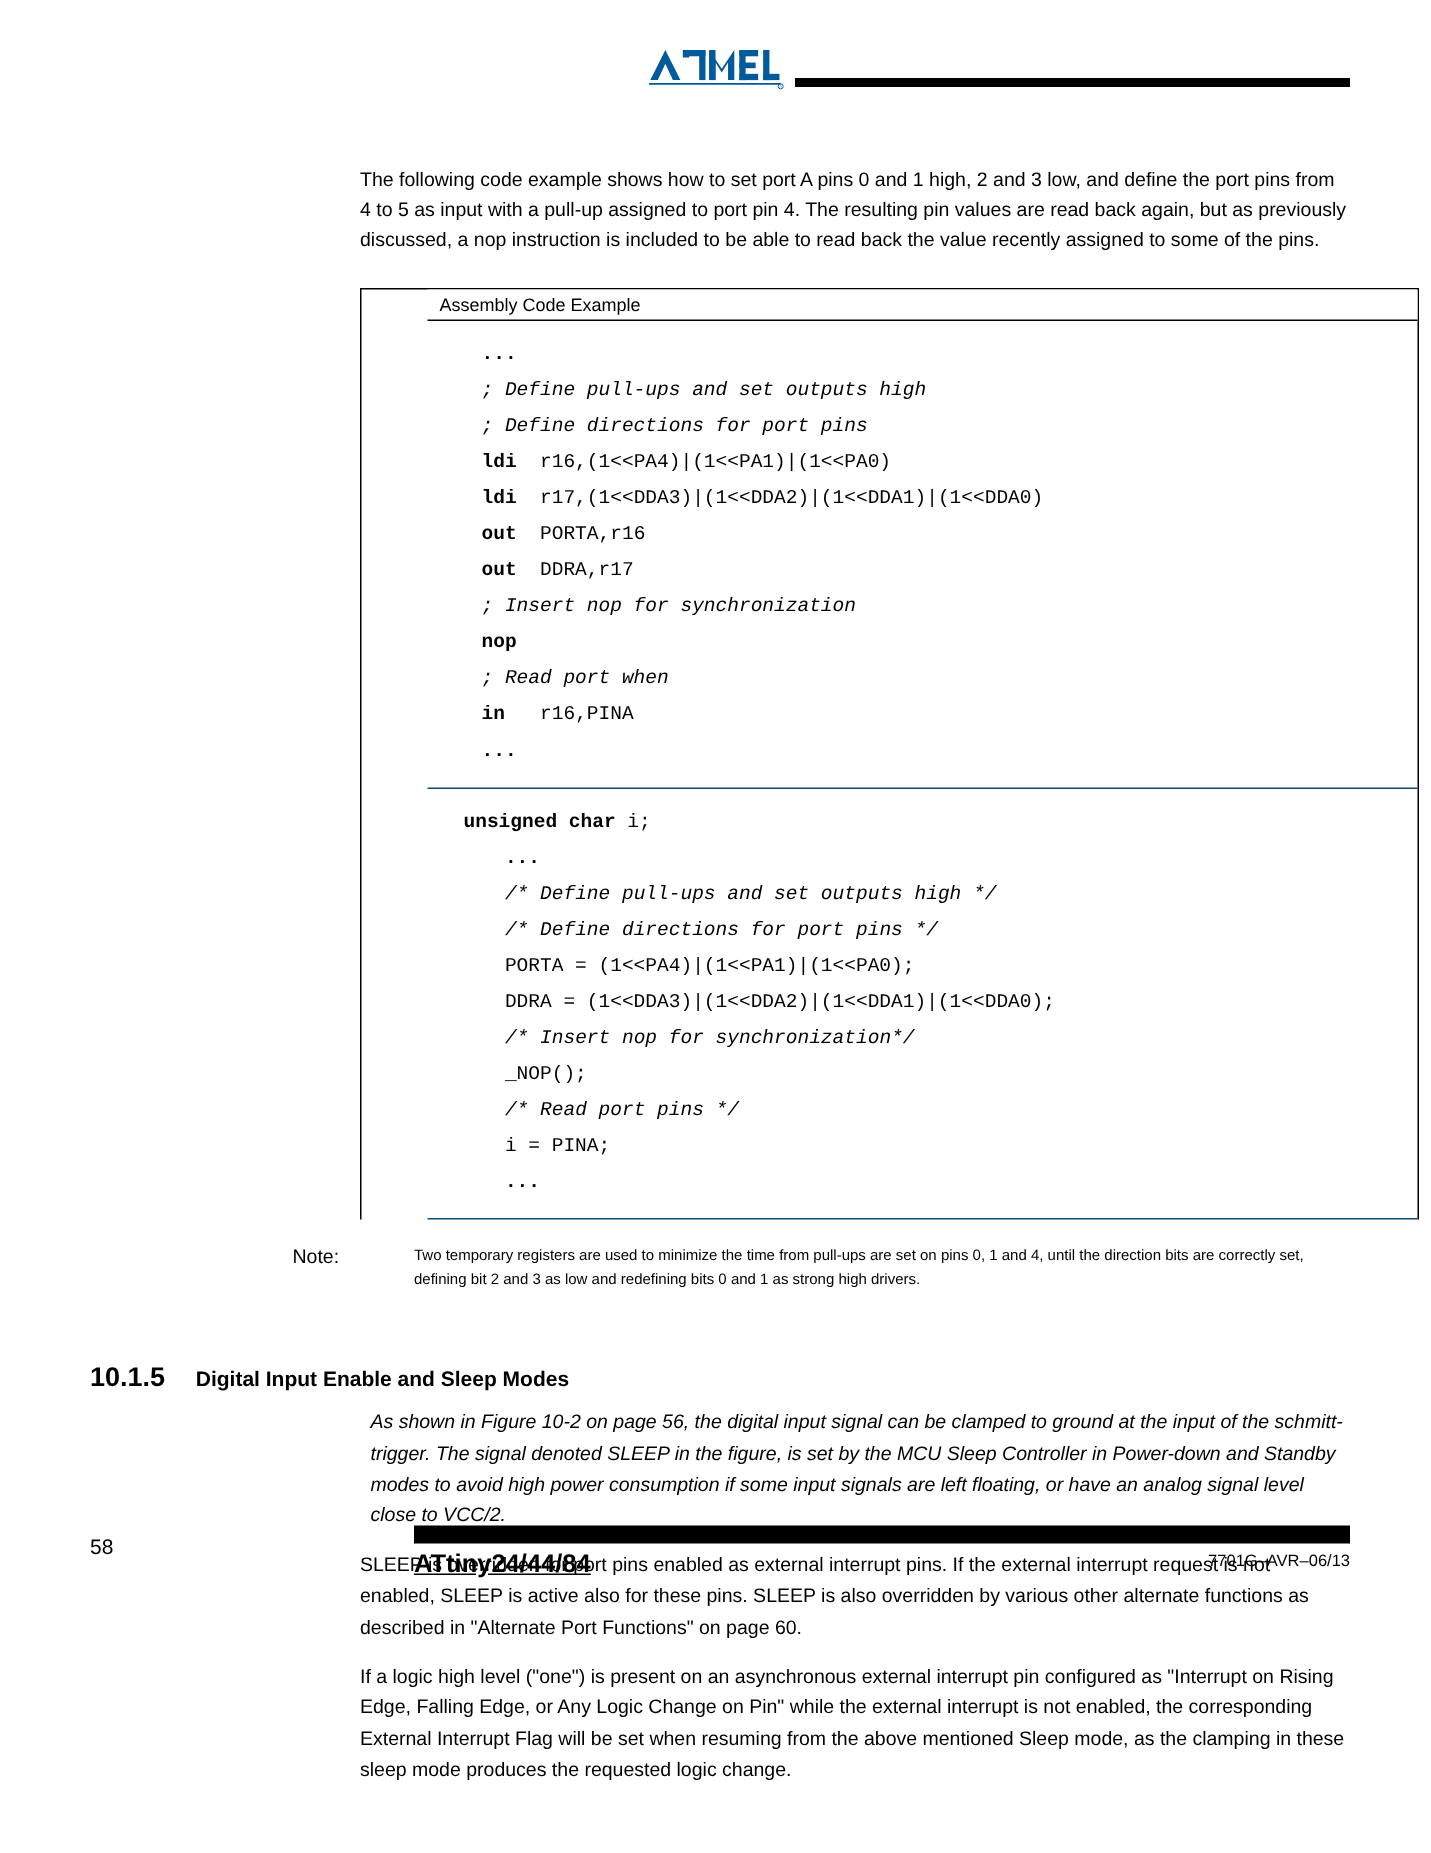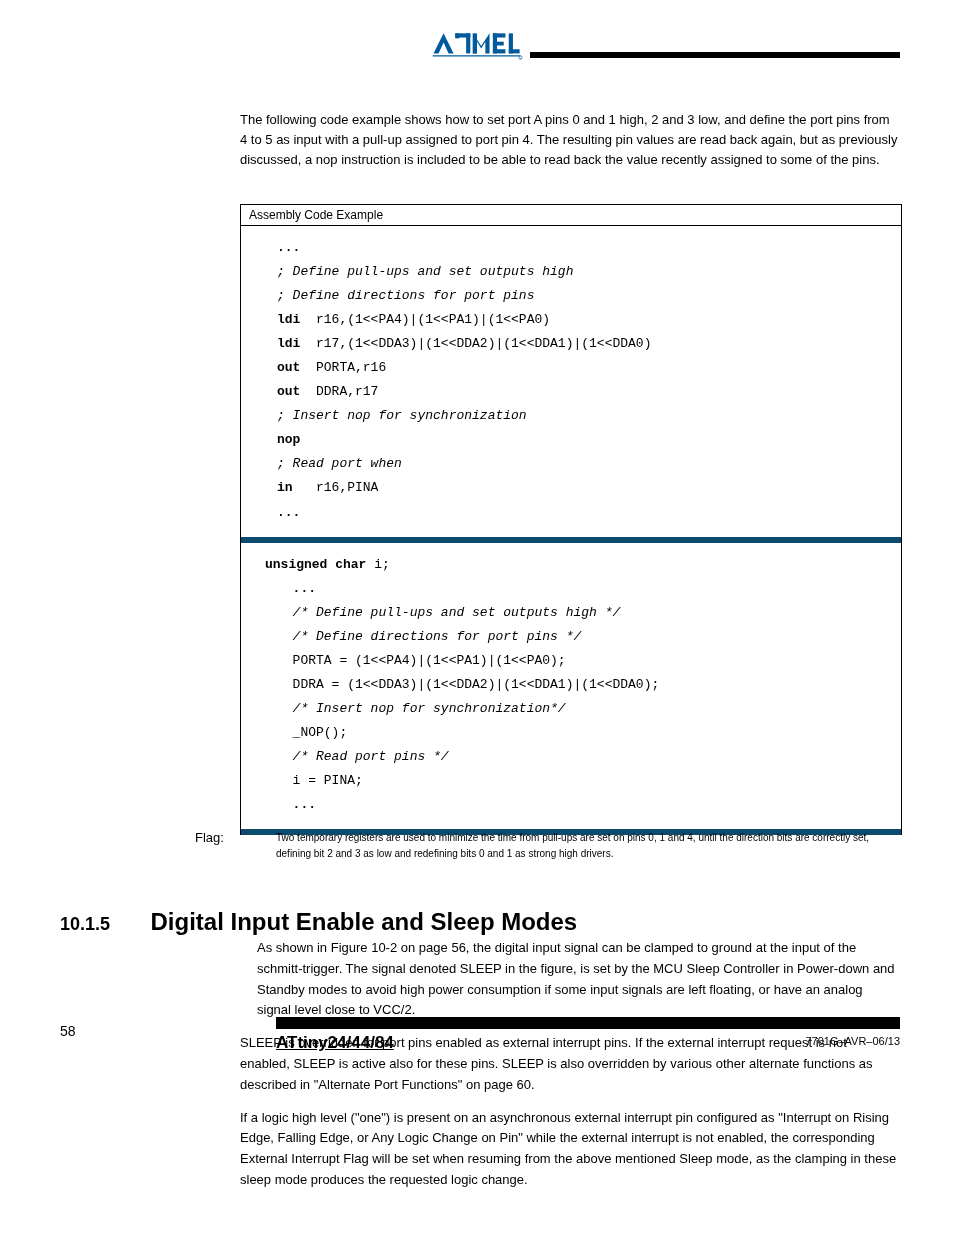--- a/index.html
+++ b/index.html
@@ -55,34 +55,35 @@
     position: absolute;
     top: 830px;
     left: 276px;
     width: 620px;
     font-size: 10px;
     line-height: 1.55;
   }
   .code-frame {
     position: absolute;
     left: 240px;
-    top: 204px;
+    top: 192px;
     width: 660px;
     border: 1px solid #000;
     border-bottom: none;
+    padding-left: 44px;
   }
   .asm-head, .c-head {
     background: #fff;
     border-bottom: 1px solid #000;
     font-size: 12px;
     padding: 3px 8px;
     font-family: Arial, sans-serif;
   }
   .asm-body, .c-body {
-    border-bottom: 6px solid #0c4a6e;
+    border-bottom: 1px solid #0c4a6e;
     padding: 10px 0 12px 0;
   }
   pre.code {
     margin: 0;
     padding: 0 10px 0 36px;
     font-family: "Courier New", Courier, monospace;
     font-size: 13px;
     line-height: 1.85;
     white-space: pre;
   }
@@ -93,23 +94,23 @@
     top: 908px;
     left: 60px;
     width: 840px;
   }
   .sec-num {
     font-size: 18px;
     font-weight: bold;
     text-align: center;
   }
   .sec-title {
-    font-size: 24px;
+    font-size: 14px;
     font-weight: bold;
-    margin-left: 36px;
+    margin-left: 16px;
   }
   .sec-body {
     position: absolute;
     top: 938px;
     left: 240px;
     width: 660px;
     font-size: 13px;
     line-height: 1.6;
   }
   .footer {
@@ -210,29 +211,29 @@
   PORTA = (1&lt;&lt;PA4)|(1&lt;&lt;PA1)|(1&lt;&lt;PA0);
   DDRA = (1&lt;&lt;DDA3)|(1&lt;&lt;DDA2)|(1&lt;&lt;DDA1)|(1&lt;&lt;DDA0);
   <i>/* Insert nop for synchronization*/</i>
   _NOP();
   <i>/* Read port pins */</i>
   i = PINA;
   <b>...</b></pre>
     </div>
   </div>
 
-  <div class="note-label">Flag:</div>
+  <div class="note-label">Note:</div>
   <div class="note-body">Two temporary registers are used to minimize the time from pull-ups are set on pins 0, 1 and 4, until the direction bits are correctly set, defining bit 2 and 3 as low and redefining bits 0 and 1 as strong high drivers.</div>
 
   <div class="section-title-wrap">
     <span class="sec-num">10.1.5</span>
     <span class="sec-title">Digital Input Enable and Sleep Modes</span>
   </div>
   <div class="sec-body">
-    <p style="margin:0 0 12px 17px;">As shown in Figure 10-2 on page 56, the digital input signal can be clamped to ground at the input of the schmitt-trigger. The signal denoted SLEEP in the figure, is set by the MCU Sleep Controller in Power-down and Standby modes to avoid high power consumption if some input signals are left floating, or have an analog signal level close to VCC/2.</p>
+    <p style="margin:0 0 12px 7px;font-style:italic;">As shown in Figure 10-2 on page 56, the digital input signal can be clamped to ground at the input of the schmitt-trigger. The signal denoted SLEEP in the figure, is set by the MCU Sleep Controller in Power-down and Standby modes to avoid high power consumption if some input signals are left floating, or have an analog signal level close to VCC/2.</p>
     <p style="margin:0 0 12px 0;">SLEEP is overridden for port pins enabled as external interrupt pins. If the external interrupt request is not enabled, SLEEP is active also for these pins. SLEEP is also overridden by various other alternate functions as described in "Alternate Port Functions" on page 60.</p>
     <p style="margin:0;">If a logic high level ("one") is present on an asynchronous external interrupt pin configured as "Interrupt on Rising Edge, Falling Edge, or Any Logic Change on Pin" while the external interrupt is not enabled, the corresponding External Interrupt Flag will be set when resuming from the above mentioned Sleep mode, as the clamping in these sleep mode produces the requested logic change.</p>
   </div>
 
   <div class="footer">
     <div class="pnum">58</div>
     <div class="bar"></div>
     <div class="doc-title">ATtiny24/44/84</div>
     <div class="doc-code">7701G–AVR–06/13</div>
   </div>

